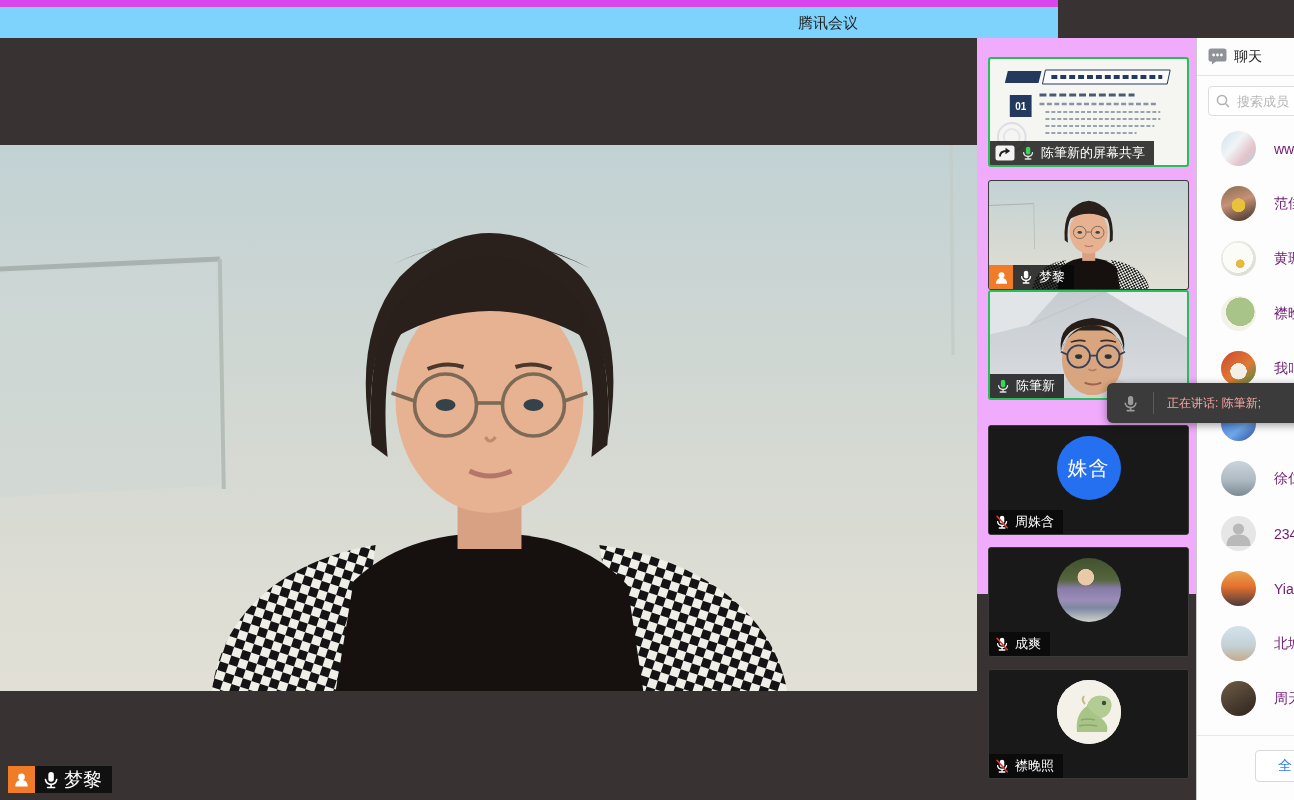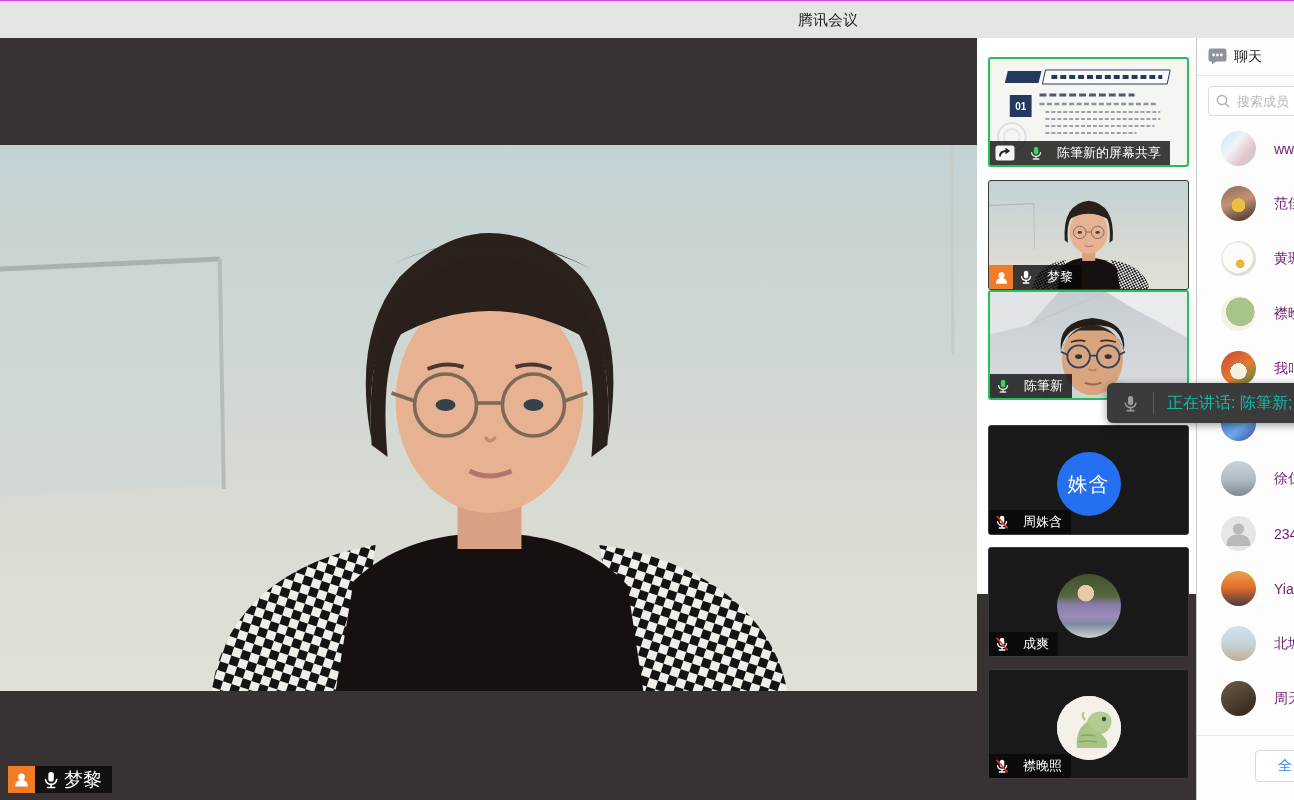--- a/index.html
+++ b/index.html
@@ -1,22 +1,22 @@
 <!DOCTYPE html>
 <html><head>
 <meta charset="utf-8">
 <style>
   * { margin:0; padding:0; box-sizing:border-box; }
   html,body { width:1294px; height:800px; overflow:hidden; background:#000;
     font-family:"Liberation Sans","DejaVu Sans",sans-serif; }
   .app { position:relative; width:1294px; height:800px; background:#383332; overflow:hidden; }
 
   
-  .titlebar { position:absolute; left:0; top:0; width:1294px; height:38px;
-    background:#e5e5e5; border-top:1px solid #d946ef; }
+  .titlebar { position:absolute; left:0; top:0; width:1058px; height:38px;
+    background:#7dd3fc; border-top:7px solid #d946ef; }
   .titlebar .title { position:absolute; left:828px; top:50%; transform:translate(-50%,-50%);
     font-size:15px; color:#1f1f1f; white-space:nowrap; }
 
   
   .stage { position:absolute; left:0; top:38px; width:977px; height:762px; background:#383332; }
   .stage .video { position:absolute; left:0; top:107px; width:977px; height:546px; overflow:hidden; }
   .stage .video svg { display:block; width:100%; height:100%; }
 
   .name-tag-row { position:absolute; left:8px; top:728px; height:27px; display:flex; align-items:stretch; }
   .host-badge { width:27px; height:27px; background:#f07b28; display:flex; align-items:center; justify-content:center; }
@@ -26,35 +26,35 @@
   .big-label .mic { width:20px; height:20px; }
 
   
   .mic { display:inline-block; flex:0 0 auto; }
   .mic .arc { stroke:currentColor; stroke-width:2; fill:none; stroke-linecap:round; }
   .mic .body { fill:currentColor; }
   .mic.speaking .body { fill:#3ad65b; }
   .mic .slash { stroke:#e0392e; stroke-width:2.4; stroke-linecap:round; }
 
   
-  .thumbs { position:absolute; left:977px; top:38px; width:219px; height:556px; background:#ffffff; }
+  .thumbs { position:absolute; left:977px; top:38px; width:219px; height:556px; background:#f0abfc; }
   .tile { position:absolute; left:11px; width:201px; height:110px; background:#1d1d1d;
     border:1px solid #3a3a3a; border-radius:3px; overflow:hidden; }
   .tile.active { border:2px solid #28bf5a; }
   .tile .fill { position:absolute; inset:0; }
   .tile svg.scene { position:absolute; inset:0; width:100%; height:100%; }
-  .tile-label { position:absolute; left:0; bottom:0; display:flex; align-items:center; gap:13px;
+  .tile-label { position:absolute; left:0; bottom:0; display:flex; align-items:center; gap:5px;
     background:rgba(8,8,8,.78); color:#fff; font-size:13px; height:24px; padding:0 9px 0 5px; white-space:nowrap; }
   .tile-label .mic { width:16px; height:16px; }
   .tile-badge-row { position:absolute; left:0; bottom:0; display:flex; align-items:stretch; }
   .tile-badge-row .host-badge { width:24px; height:24px; }
   .tile-badge-row .host-badge svg { width:17px; height:17px; }
   .tile-badge-row .tile-label { position:static; }
   .share-glyph { width:20px; height:16px; flex:0 0 auto; }
-  .avatar-circle { position:absolute; left:50%; top:58px; transform:translate(-50%,-50%);
+  .avatar-circle { position:absolute; left:50%; top:42px; transform:translate(-50%,-50%);
     width:64px; height:64px; border-radius:50%; display:flex; align-items:center; justify-content:center; }
   .avatar-circle.blue { background:#2470f0; color:#fff; font-size:20px; letter-spacing:1px; }
   .avatar-photo-lavender { background:radial-gradient(circle at 45% 30%, #e8c9a8 0 14%, transparent 15%),
      linear-gradient(180deg,#41522f 0%, #55653c 34%, #8a7cab 48%, #9b8db8 66%, #7d88a0 78%, #cfd3cc 100%); }
   .avatar-photo-dino { background:#f4f1e8; }
   .avatar-photo-dino svg { width:64px; height:64px; display:block; }
 
   
   .chat { position:absolute; left:1196px; top:38px; width:98px; height:762px; background:#fdfdfd;
     border-left:1px solid #c9c9c9; }
@@ -88,21 +88,21 @@
   .chat-footer { position:absolute; left:0; top:697px; width:200px; border-top:1px solid #e8e8e8; }
   .mute-all-btn { margin:14px 0 0 58px; width:140px; height:32px; background:#fff; border:1px solid #d9d9d9;
     border-radius:4px; display:flex; align-items:center; padding-left:22px; font-size:14px; color:#2f80ed; cursor:pointer; }
 
   
   .toast { position:absolute; left:1107px; top:383px; width:200px; height:40px; background:#3b3b3b;
     border-radius:6px; display:flex; align-items:center; padding-left:14px; z-index:50; color:#9b9b9b;
     box-shadow:0 2px 8px rgba(0,0,0,.4); }
   .toast .mic { width:19px; height:19px; }
   .toast .divider { width:1px; height:22px; background:#5c5c5c; margin:0 13px; }
-  .toast .toast-text { color:#14b8a6; font-size:16px; white-space:nowrap; }
+  .toast .toast-text { color:#fca5a5; font-size:12px; white-space:nowrap; }
 </style>
 </head>
 <body>
 
 <svg width="0" height="0" style="position:absolute">
   <defs>
     <linearGradient id="wallg" x1="0" y1="0" x2="0" y2="1">
       <stop offset="0" stop-color="#c2d2d4"></stop>
         <stop offset=".55" stop-color="#d5d9d2"></stop>
         <stop offset="1" stop-color="#e2e0d6"></stop>

